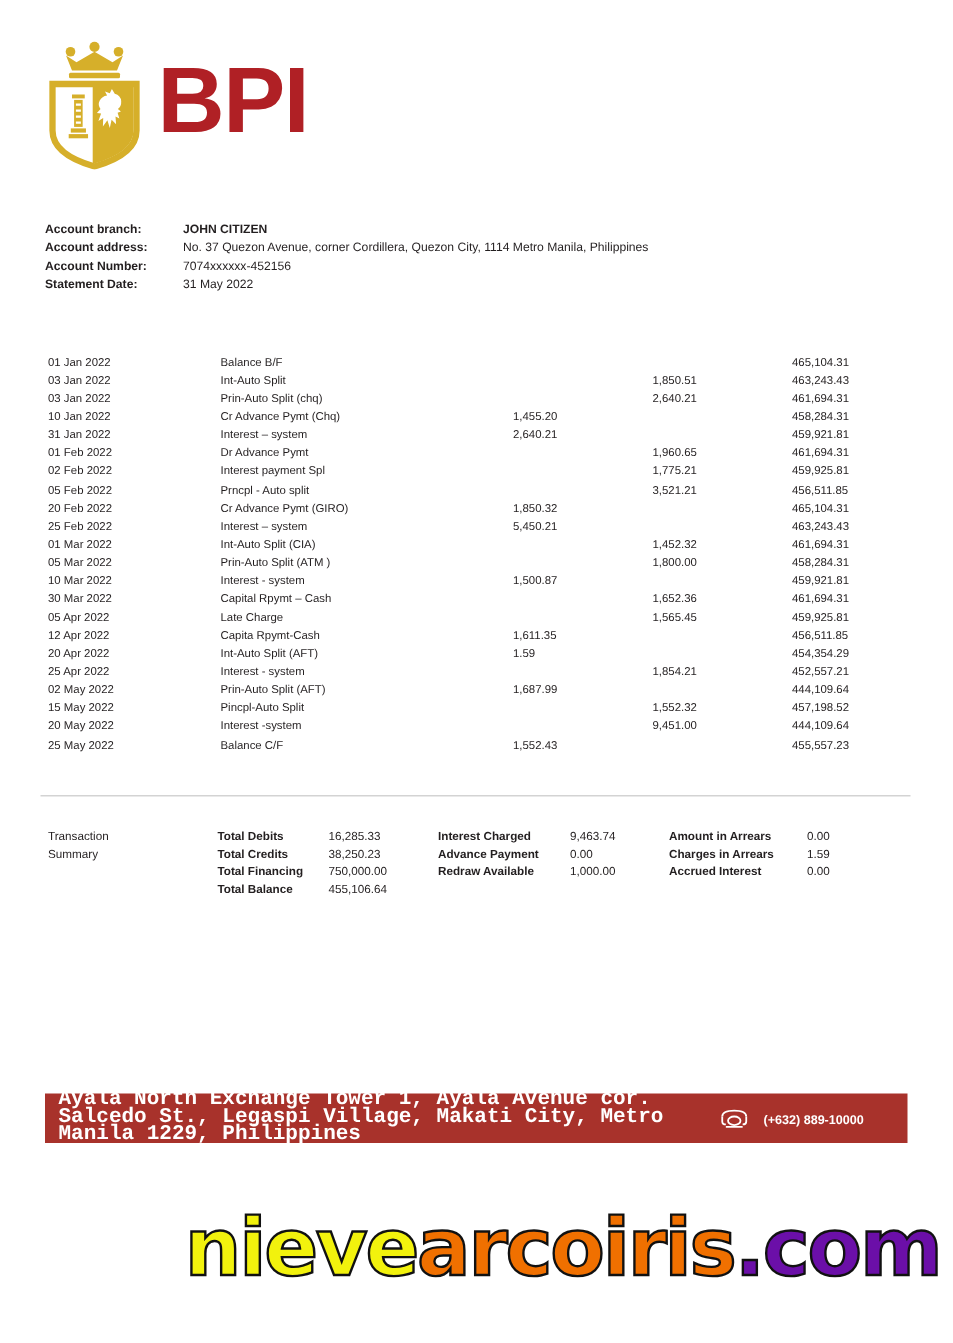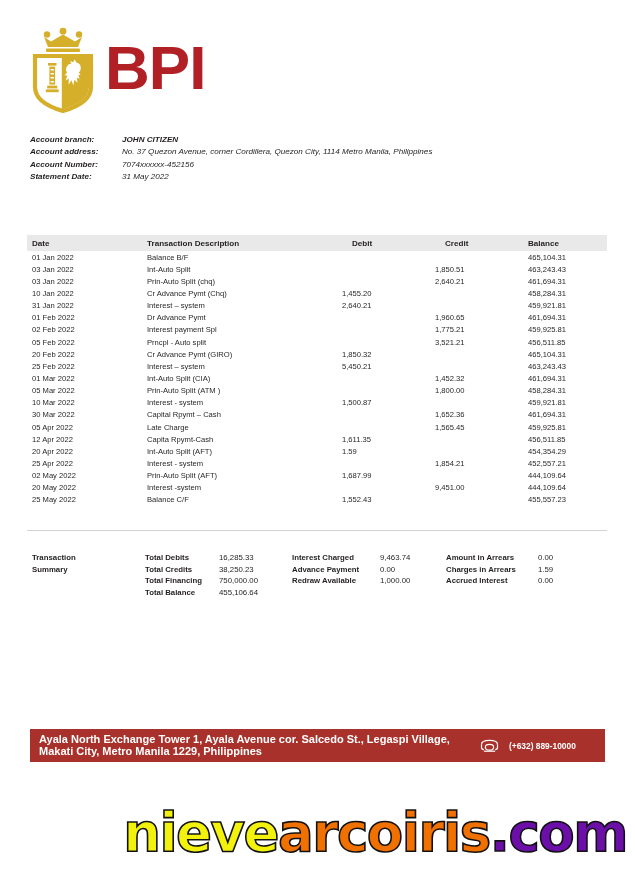--- a/index.html
+++ b/index.html
@@ -45,25 +45,24 @@
     color: #B02025;
     line-height: 1;
     margin-left: 9px;
     margin-top: -4px;
   }
 
   
   .acct-info {
     position: absolute;
     left: 30px;
-    top: 134px;
+    top: 147px;
     width: 575px;
     font-size: 8.1px;
     line-height: 12.4px;
-    font-style: italic;
   }
   .acct-row {
     display: flex;
     white-space: nowrap;
   }
   .acct-label {
     width: 92px;
     flex: 0 0 92px;
     font-weight: bold;
   }
@@ -118,21 +117,21 @@
     left: 27px;
     top: 552px;
     width: 580px;
     font-size: 7.8px;
   }
   .sum-row {
     display: flex;
     height: 11.6px;
     align-items: center;
   }
-  .s-title { width: 118px; flex: 0 0 118px; padding-left: 5px; box-sizing: border-box; font-weight: bold; }
+  .s-title { width: 118px; flex: 0 0 118px; padding-left: 5px; box-sizing: border-box; font-weight: normal; }
   .s-l1    { width: 74px;  flex: 0 0 74px; font-weight: bold; }
   .s-v1    { width: 73px;  flex: 0 0 73px; }
   .s-l2    { width: 88px;  flex: 0 0 88px; font-weight: bold; }
   .s-v2    { width: 66px;  flex: 0 0 66px; }
   .s-l3    { width: 92px;  flex: 0 0 92px; font-weight: bold; }
   .s-v3    { width: 60px;  flex: 0 0 60px; }
 
   
   .footer-bar {
     position: absolute;
@@ -141,25 +140,26 @@
     width: 575px;
     height: 33px;
     background: #A8322B;
     color: #ffffff;
     box-sizing: border-box;
     display: flex;
     align-items: center;
     padding: 0 10px 0 9px;
   }
   .footer-addr {
-    font-size: 11px;
+    font-size: 14px;
     font-weight: bold;
     line-height: 11.5px;
     width: 440px;
     flex: 0 0 440px;
+    font-family: Liberation Mono, monospace;
   }
   .footer-contact {
     display: flex;
     align-items: center;
     flex: 1 1 auto;
   }
   .phone-icon {
     width: 21px;
     height: 16px;
     flex: 0 0 21px;
@@ -250,27 +250,20 @@
       <div class="acct-label">Account Number:</div>
       <div class="acct-value">7074xxxxxx-452156</div>
     </div>
     <div class="acct-row">
       <div class="acct-label">Statement Date:</div>
       <div class="acct-value">31 May 2022</div>
     </div>
   </div>
 
   <div class="txn-table">
-    <div class="txn-head">
-      <div class="c-date">Date</div>
-      <div class="c-desc">Transaction Description</div>
-      <div class="c-debit">Debit</div>
-      <div class="c-credit">Credit</div>
-      <div class="c-bal">Balance</div>
-    </div>
     <div id="txn-body">
         <div class="txn-row">
           <div class="c-date">01 Jan 2022</div>
           <div class="c-desc">Balance B/F</div>
           <div class="c-debit"></div>
           <div class="c-credit"></div>
           <div class="c-bal">465,104.31</div>
         </div>
         <div class="txn-row">
           <div class="c-date">03 Jan 2022</div>
@@ -390,20 +383,27 @@
           <div class="c-debit"></div>
           <div class="c-credit">1,854.21</div>
           <div class="c-bal">452,557.21</div>
         </div>
         <div class="txn-row">
           <div class="c-date">02 May 2022</div>
           <div class="c-desc">Prin-Auto Split (AFT)</div>
           <div class="c-debit">1,687.99</div>
           <div class="c-credit"></div>
           <div class="c-bal">444,109.64</div>
+        </div>
+        <div class="txn-row">
+          <div class="c-date">15 May 2022</div>
+          <div class="c-desc">Pincpl-Auto Split</div>
+          <div class="c-debit"></div>
+          <div class="c-credit">1,552.32</div>
+          <div class="c-bal">457,198.52</div>
         </div>
         <div class="txn-row">
           <div class="c-date">20 May 2022</div>
           <div class="c-desc">Interest -system</div>
           <div class="c-debit"></div>
           <div class="c-credit">9,451.00</div>
           <div class="c-bal">444,109.64</div>
         </div>
         <div class="txn-row">
           <div class="c-date">25 May 2022</div>

